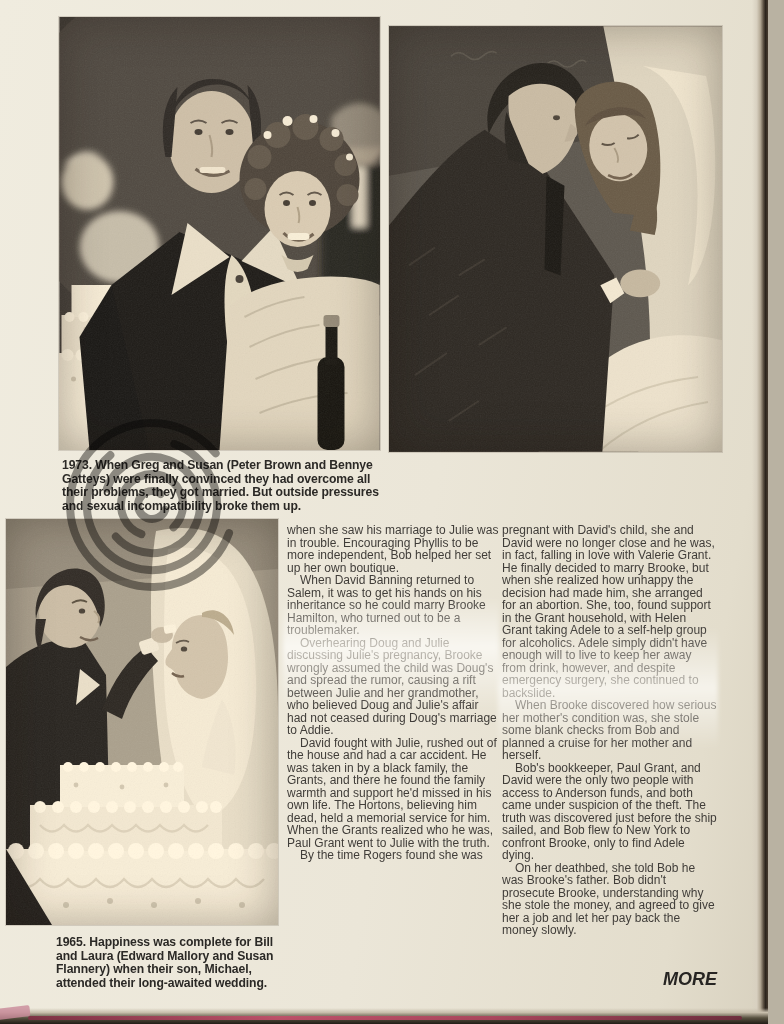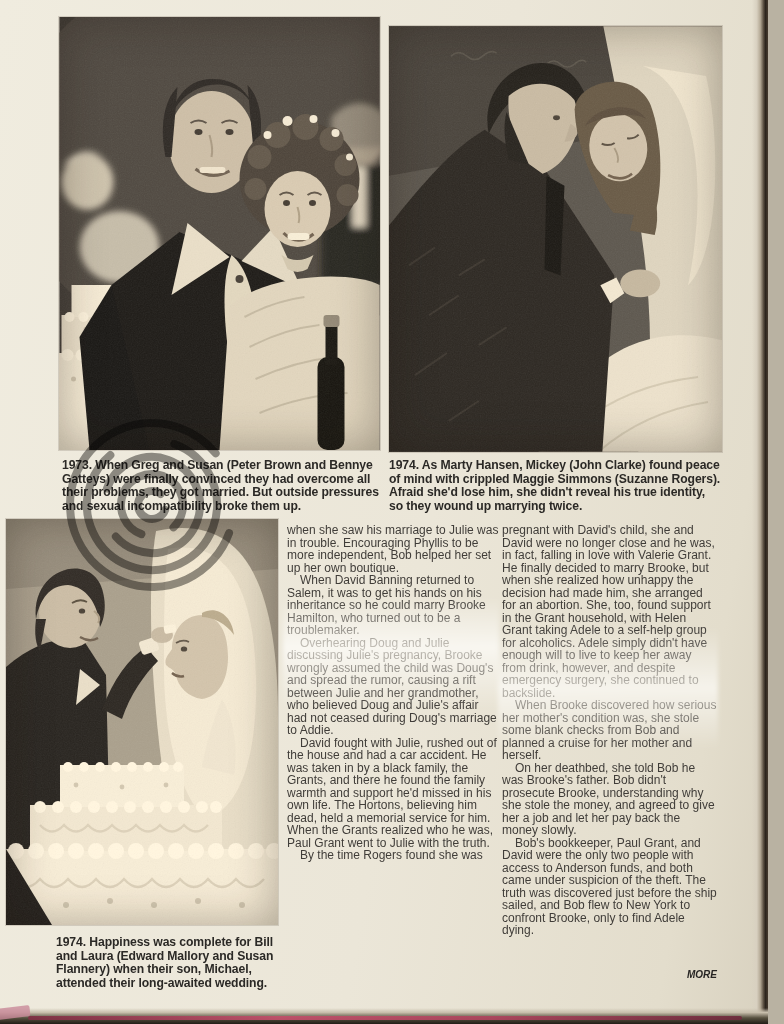--- a/index.html
+++ b/index.html
@@ -14,21 +14,21 @@
         box-shadow:inset 0 0 46px rgba(25,18,10,.35), 0 0 0 1px rgba(70,58,45,.18);
         pointer-events:none;}
   
   .caption{position:absolute;font-weight:700;font-size:12.2px;line-height:13.6px;
         color:#2b2926;letter-spacing:-.1px;}
   
   .col{position:absolute;font-size:12px;line-height:12.5px;color:#403d39;width:212px;}
   .col p{margin:0;}
   .col p + p{text-indent:13px;}
   
-  .more{position:absolute;font-weight:700;font-style:italic;font-size:10px;color:#272523;
+  .more{position:absolute;font-weight:700;font-style:italic;font-size:18px;color:#272523;
         width:215px;text-align:right;}
   .pagenum{position:absolute;font-family:"DejaVu Serif",serif;font-size:13px;color:#4a453e;}
   
   .wm-swirl{position:absolute;left:55px;top:408px;mix-blend-mode:multiply;opacity:.55;}
   .wm-text{position:absolute;left:44px;top:616px;font-size:40px;font-weight:400;
         color:#73716e;opacity:.52;mix-blend-mode:multiply;letter-spacing:1px;
         filter:blur(.6px);white-space:nowrap;}
   
   .streak{position:absolute;pointer-events:none;mix-blend-mode:screen;filter:blur(2px);}
   .s1{left:283px;top:598px;width:216px;height:110px;
@@ -331,35 +331,34 @@
             <circle cx="116" cy="268" r="2.4"></circle>
             <circle cx="160" cy="266" r="2.4"></circle>
         </g>
       </g>
       <path d="M0,330 L0,406 L46,406 Z" fill="#1d1916"></path>
       <rect width="272" height="406" filter="url(#grain3)" opacity=".09"></rect>
     </svg>
   </figure>
 
   <figcaption class="caption" style="left:62px;top:459px;width:320px;">1973. When Greg and Susan (Peter Brown and Bennye Gatteys) were finally convinced they had overcome all their problems, they got married. But outside pressures and sexual incompatibility broke them up.</figcaption>
-  <figcaption class="caption" style="left:389px;top:459px;width:332px;">1974. As Marty Hansen, Mickey (John Clarke) found peace of mind with crippled Maggie Simmons (Suzanne Rogers). Afraid she'd lose him, she didn't reveal his true identity, so they wound up marrying twice.</figcaption>
-  <figcaption class="caption" style="left:56px;top:936px;width:232px;">1974. Happiness was complete for Bill and Laura (Edward Mallory and Susan Flannery) when their son, Michael, attended their long-awaited wedding.</figcaption>
+  <figcaption class="caption" style="left:56px;top:936px;width:232px;">1965. Happiness was complete for Bill and Laura (Edward Mallory and Susan Flannery) when their son, Michael, attended their long-awaited wedding.</figcaption>
 
   <div class="col" style="left:287px;top:524px;">
       <p>when she saw his marriage to Julie was in trouble. Encouraging Phyllis to be more independent, Bob helped her set up her own boutique.</p>
       <p>When David Banning returned to Salem, it was to get his hands on his inheritance so he could marry Brooke Hamilton, who turned out to be a troublemaker.</p>
       <p>Overhearing Doug and Julie discussing Julie's pregnancy, Brooke wrongly assumed the child was Doug's and spread the rumor, causing a rift between Julie and her grandmother, who believed Doug and Julie's affair had not ceased during Doug's marriage to Addie.</p>
       <p>David fought with Julie, rushed out of the house and had a car accident. He was taken in by a black family, the Grants, and there he found the family warmth and support he'd missed in his own life. The Hortons, believing him dead, held a memorial service for him. When the Grants realized who he was, Paul Grant went to Julie with the truth.</p>
       <p>By the time Rogers found she was</p>
     </div>
   <div class="col" style="left:502px;top:524px;width:215px;">
       <p>pregnant with David's child, she and David were no longer close and he was, in fact, falling in love with Valerie Grant. He finally decided to marry Brooke, but when she realized how unhappy the decision had made him, she arranged for an abortion. She, too, found support in the Grant household, with Helen Grant taking Adele to a self-help group for alcoholics. Adele simply didn't have enough will to live to keep her away from drink, however, and despite emergency surgery, she continued to backslide.</p>
       <p>When Brooke discovered how serious her mother's condition was, she stole some blank checks from Bob and planned a cruise for her mother and herself.</p>
+      <p>Bob's bookkeeper, Paul Grant, and David were the only two people with access to Anderson funds, and both came under suspicion of the theft. The truth was discovered just before the ship sailed, and Bob flew to New York to confront Brooke, only to find Adele dying.</p>
       <p>On her deathbed, she told Bob he was Brooke's father. Bob didn't prosecute Brooke, understanding why she stole the money, and agreed to give her a job and let her pay back the money slowly.</p>
-      <p>Bob's bookkeeper, Paul Grant, and David were the only two people with access to Anderson funds, and both came under suspicion of the theft. The truth was discovered just before the ship sailed, and Bob flew to New York to confront Brooke, only to find Adele dying.</p>
     </div>
 
   <div class="more" style="left:502px;top:969px;">MORE</div>
   <div class="pagenum" style="left:767px;top:996px;text-align:right;">61</div>
 
   <svg class="wm-swirl" width="195" height="195" viewBox="0 0 195 195">
     <g fill="none" stroke="#3f3e3c" stroke-width="8" stroke-linecap="round">
       <circle cx="97" cy="97" r="14" stroke-dasharray="70 18" transform="rotate(20 97 97)"></circle>
       <circle cx="97" cy="97" r="31" stroke-dasharray="160 35" transform="rotate(110 97 97)"></circle>
       <circle cx="97" cy="97" r="48" stroke-dasharray="250 52" transform="rotate(200 97 97)"></circle>

